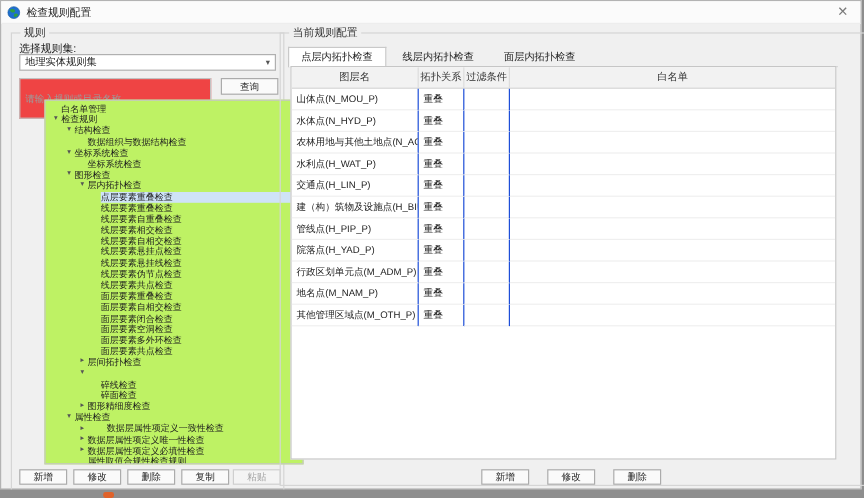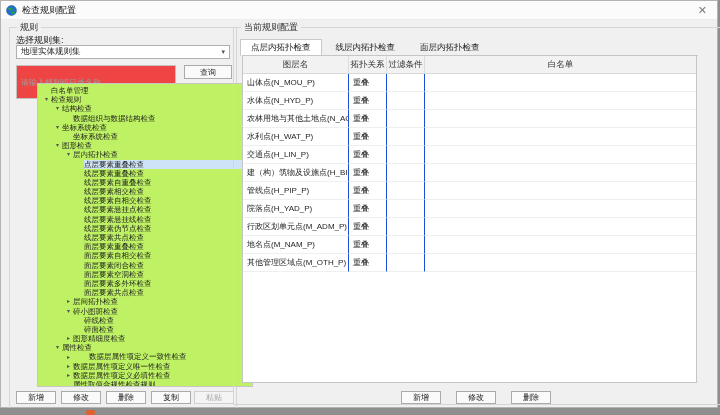--- a/index.html
+++ b/index.html
@@ -209,21 +209,20 @@
         <div class="tree-item" style="padding-left: 37px;">
           <span class="arrow"></span>
           <span class="lbl">面层要素共点检查</span>
         </div>
         <div class="tree-item" style="padding-left: 26px;">
           <span class="arrow">▸</span>
           <span class="lbl">层间拓扑检查</span>
         </div>
         <div class="tree-item" style="padding-left: 26px;">
           <span class="arrow">▾</span>
-          <span class="lbl">碎小图斑检查</span>
         </div>
         <div class="tree-item" style="padding-left: 37px;">
           <span class="arrow"></span>
           <span class="lbl">碎线检查</span>
         </div>
         <div class="tree-item" style="padding-left: 37px;">
           <span class="arrow"></span>
           <span class="lbl">碎面检查</span>
         </div>
         <div class="tree-item" style="padding-left: 26px;">

